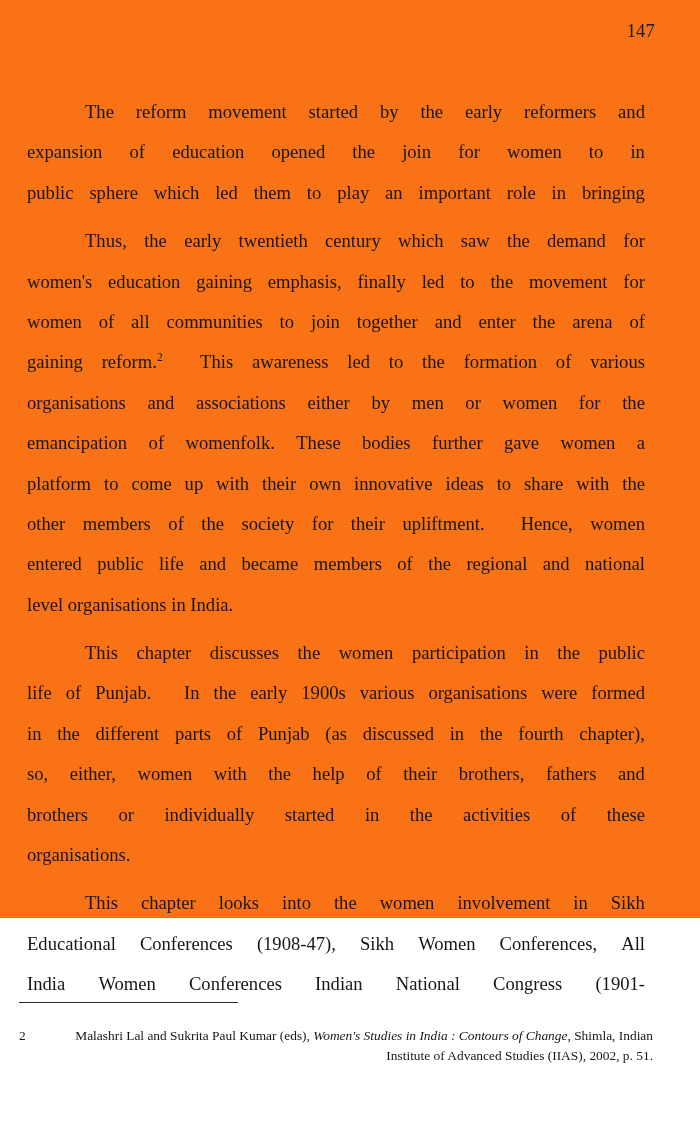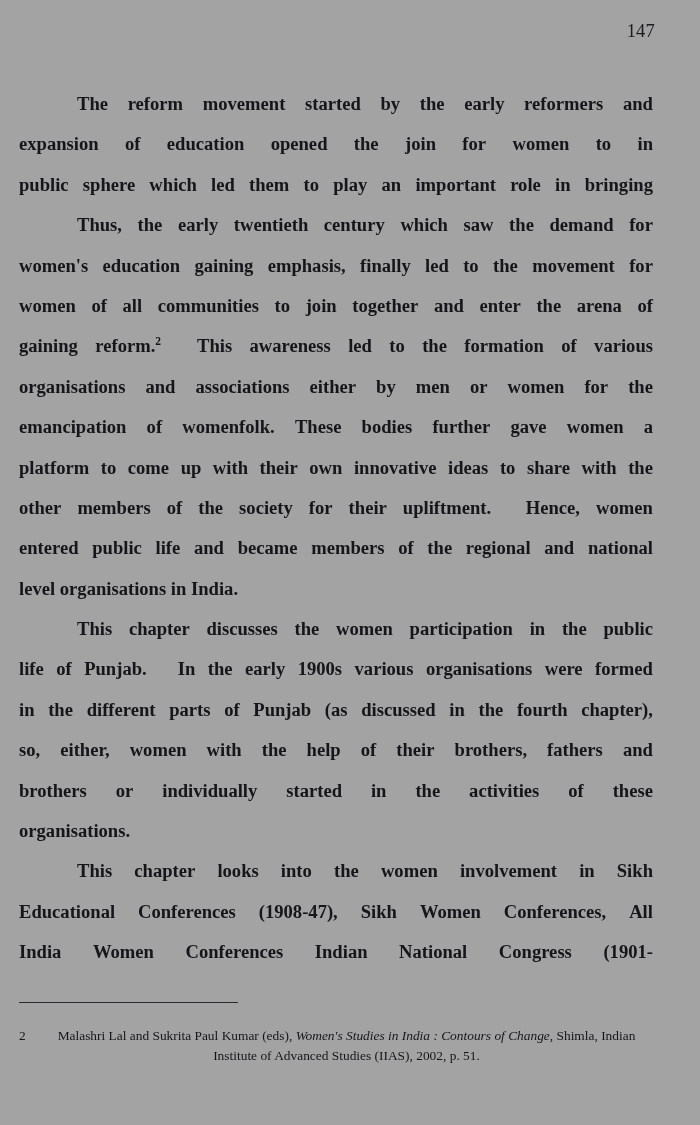--- a/index.html
+++ b/index.html
@@ -13,22 +13,22 @@
     height: 1125px;
     position: relative;
     font-family: "Liberation Serif", "DejaVu Serif", serif;
     color: #16161a;
     overflow: hidden;
   }
 
   .page {
     position: relative;
     width: 700px;
-    height: 1125px;
-    background: #a3a3a3;
+    height: 918px;
+    background: #f97316;
     box-sizing: border-box;
     padding-left: 33px;
   }
 
   
   .folio {
     position: absolute;
     top: 22px;
     right: 45px;
     font-size: 18.5px;
@@ -39,23 +39,22 @@
 
   
   .body-block {
     position: absolute;
     top: 84px;
     left: 19px;
     width: 634px;
   }
 
   .para {
-    margin: 0;
+    margin: 8px;
     font-size: 18.6px;
-    font-weight: bold;
   }
 
   
   .ln {
     display: block;
     height: 40.4px;
     line-height: 40.4px;
     white-space: nowrap;
     color: #16161a;
   }
@@ -108,21 +107,21 @@
     color: #16161a;
   }
   .footnote .fn-num {
     position: absolute;
     left: 0;
     top: 0;
     width: 50px;
   }
   .footnote .fn-body {
     margin-left: 21px;
-    text-align: center;
+    text-align: right;
   }
   .footnote .fn-body i {
     font-style: italic;
   }
 </style>
 </head>
 <body>
 
 <div class="page">
 

